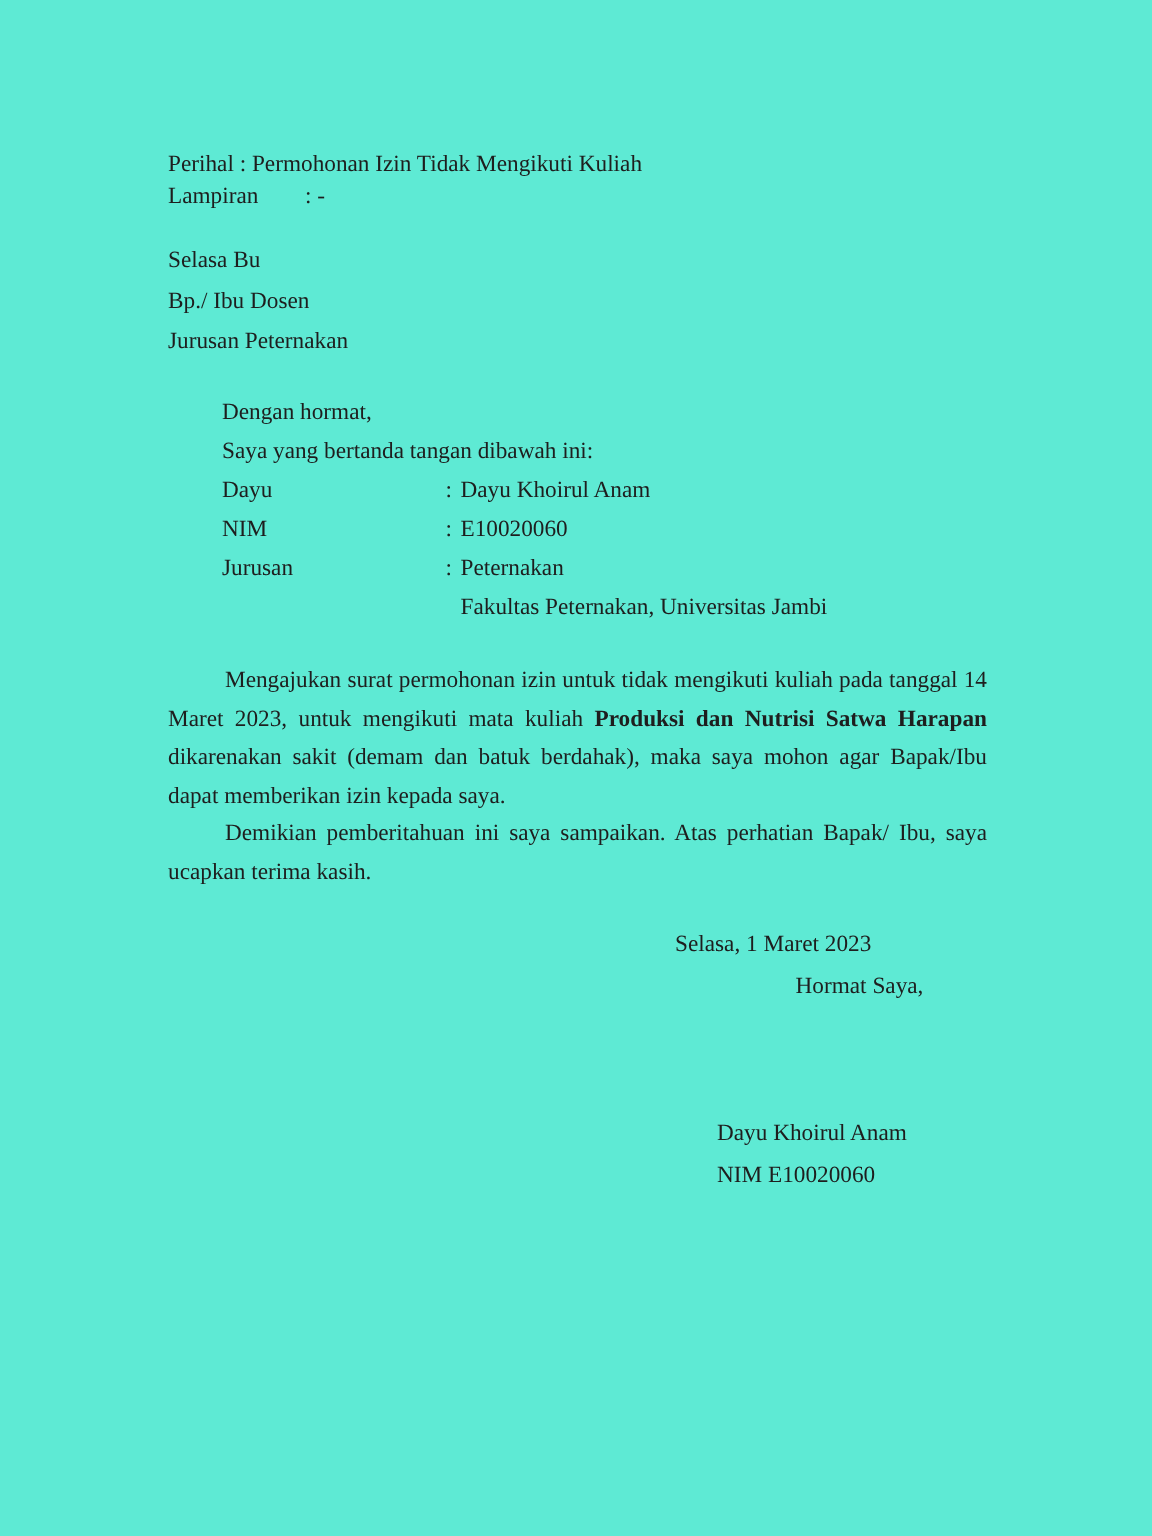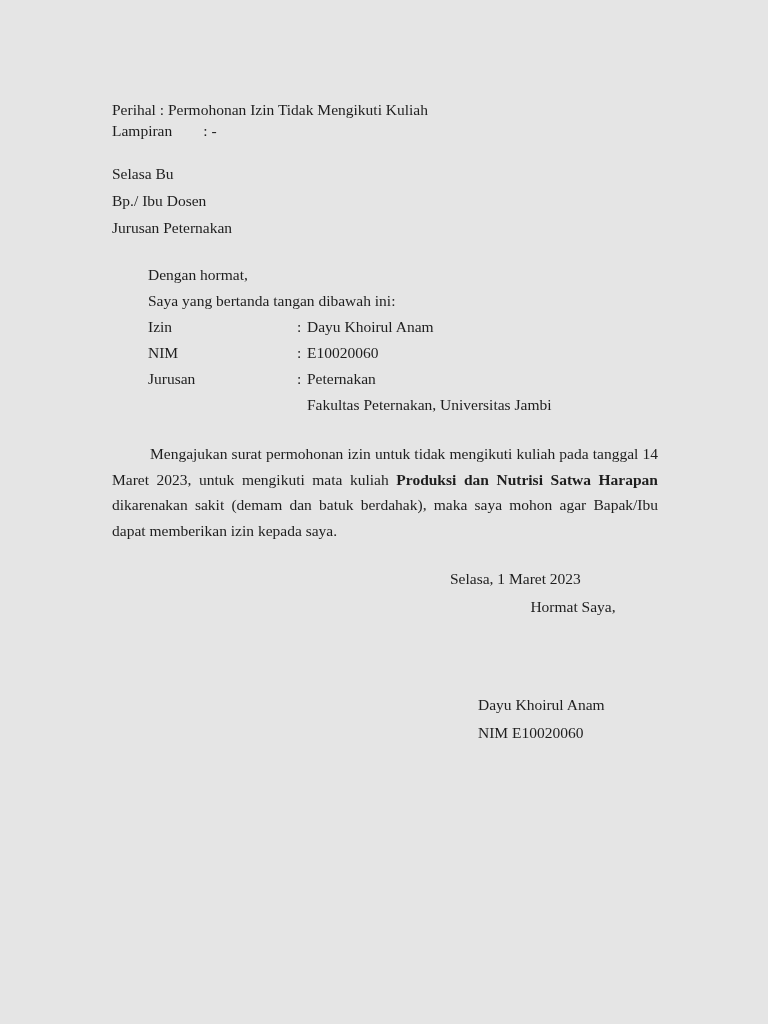--- a/index.html
+++ b/index.html
@@ -5,21 +5,21 @@
   html, body {
     margin: 0;
     padding: 0;
     background: #ffffff;
   }
   .page {
     position: relative;
     width: 768px;
     height: 1024px;
     box-sizing: border-box;
-    background: #e5e5e5;
+    background: #5eead4;
     color: #1e1e1e;
     font-family: "Liberation Serif", "DejaVu Serif", serif;
     font-size: 15.5px;
     padding: 99px 110px 0 112px;
     overflow: hidden;
   }
   .hdr-line {
     line-height: 21px;
     white-space: pre;
   }
@@ -83,21 +83,21 @@
     <div>Selasa Bu</div>
     <div>Bp./ Ibu Dosen</div>
     <div>Jurusan Peternakan</div>
   </div>
 
   <div class="mid-block">
     <div>Dengan hormat,</div>
     <div>Saya yang bertanda tangan dibawah ini:</div>
 
     <div class="id-row">
-      <span class="id-label">Izin</span>
+      <span class="id-label">Dayu</span>
         <span class="id-colon">:</span>
         <span>Dayu Khoirul Anam</span>
     </div>
     <div class="id-row">
       <span class="id-label">NIM</span>
         <span class="id-colon">:</span>
         <span>E10020060</span>
     </div>
     <div class="id-row">
       <span class="id-label">Jurusan</span>
@@ -106,20 +106,21 @@
     </div>
     <div class="id-row">
       <span class="id-label"></span>
         <span class="id-colon"></span>
         <span>Fakultas Peternakan, Universitas Jambi</span>
     </div>
   </div>
 
   <div class="paras-block">
     <p><span>Mengajukan surat permohonan izin untuk tidak mengikuti kuliah pada tanggal 14 Maret 2023, untuk mengikuti mata kuliah </span><b>Produksi dan Nutrisi Satwa Harapan</b><span> dikarenakan sakit (demam dan batuk berdahak), maka saya mohon agar Bapak/Ibu dapat memberikan izin kepada saya.</span></p>
+    <p>Demikian pemberitahuan ini saya sampaikan. Atas perhatian Bapak/ Ibu, saya ucapkan terima kasih.</p>
   </div>
 
   <div>
     <div class="sig-date">Selasa, 1 Maret 2023</div>
     <div class="sig-closing">Hormat Saya,</div>
     <div class="sig-name-block">
       <div>Dayu Khoirul Anam</div>
       <div>NIM E10020060</div>
     </div>
   </div>

